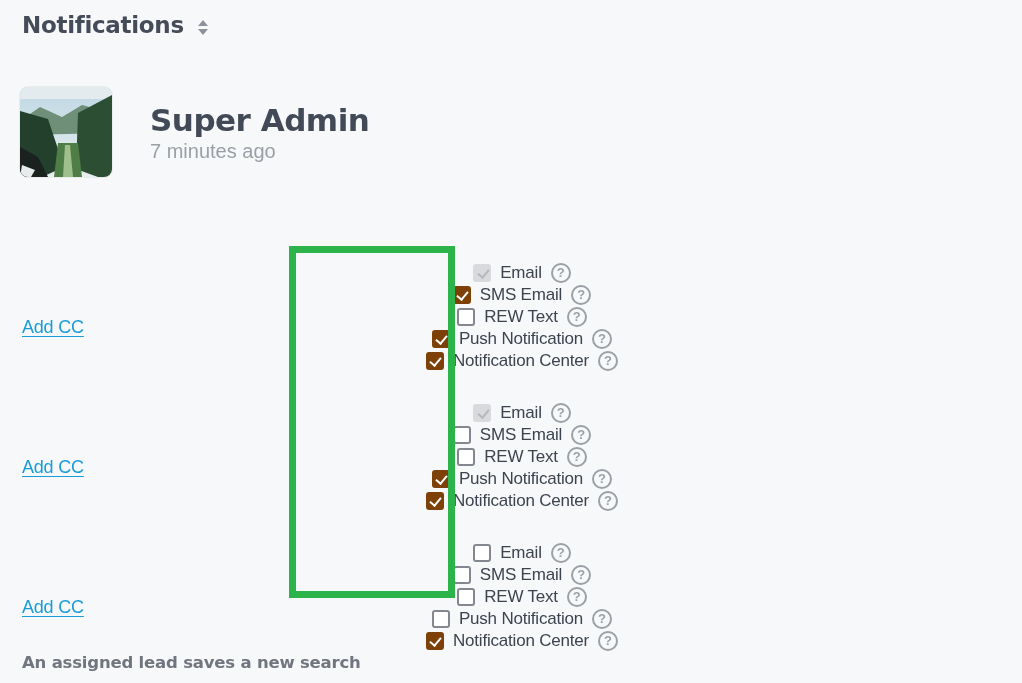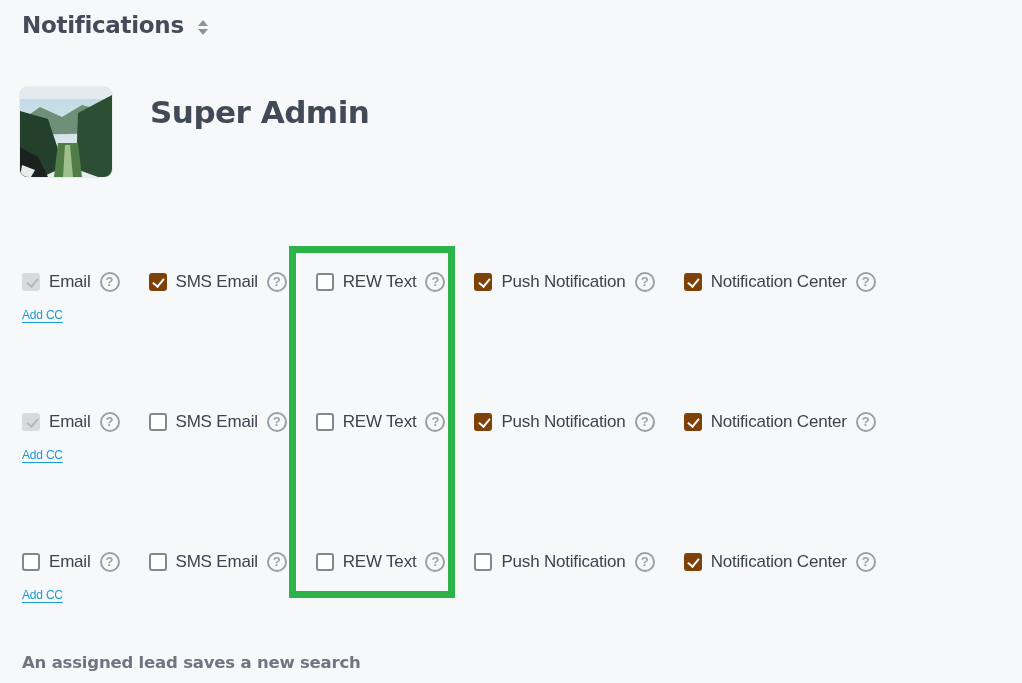--- a/index.html
+++ b/index.html
@@ -21,32 +21,32 @@
   .sorter-icon { display:flex; flex-direction:column; gap:3px; align-items:center; cursor:pointer; padding-top:4px;}
   .sorter-icon .tri-up    { width:0; height:0; border-left:5px solid transparent; border-right:5px solid transparent; border-bottom:6px solid #8d939c; }
   .sorter-icon .tri-down  { width:0; height:0; border-left:5px solid transparent; border-right:5px solid transparent; border-top:6px solid #8d939c; }
 
   
   .profile { position:absolute; left:20px; top:87px; display:flex; gap:38px; }
   .avatar { width:92px; height:90px; border-radius:8px; overflow:hidden; flex:0 0 auto; box-shadow:0 0 0 1px rgba(0,0,0,.05); }
   .avatar svg { display:block; width:100%; height:100%; }
   .profile-name {
     font-family:"DejaVu Sans", sans-serif;
-    font-size:31px; font-weight:700; color:#434a57; letter-spacing:-0.5px; line-height:1.1; margin-top:8px;
+    font-size:31px; font-weight:700; color:#434a57; letter-spacing:-0.5px; line-height:1.1; margin-top:16px;
   }
   .profile-time { font-size:20px; color:#9aa0a8; margin-top:3px; }
 
   
   .notif-section { position:absolute; left:22px; right:0; }
   .section-title {
     font-family:"DejaVu Sans", sans-serif;
     font-size:16.5px; font-weight:700; color:#3f4654; letter-spacing:-0.2px;
   }
   .section-title.muted { color:#70757f; }
-  .opt-row { display:flex; align-items:center; gap:29px; margin-top:29px; height:24px; }
+  .opt-row { display:flex; align-items:center; gap:2px; margin-top:22px; height:24px;flex-direction:column; }
   .opt { display:flex; align-items:center; gap:9px; }
   .opt-label { font-size:17px; color:#3d4450; letter-spacing:-0.2px; white-space:nowrap; }
 
   .checkbox {
     position:relative; width:18px; height:18px; border-radius:3px;
     border:2px solid #83878f; background:#ffffff; display:inline-block; cursor:pointer; flex:0 0 auto;
   }
   .checkbox[data-state="checked"] { background:#7d4108; border-color:#7d4108; }
   .checkbox[data-state="checked"]::after {
     content:""; position:absolute; left:4.5px; top:0.5px; width:5px; height:9px;
@@ -58,21 +58,21 @@
     border:solid #b4b8bd; border-width:0 2.4px 2.4px 0; transform:rotate(40deg);
   }
 
   .help-icon {
     width:20px; height:20px; border-radius:50%; border:2px solid #9aa0a6;
     color:#9aa0a6; font-size:13px; font-weight:700; line-height:16px; text-align:center;
     display:inline-block; cursor:pointer; flex:0 0 auto; user-select:none;
   }
 
   .add-cc {
-    display:inline-block; margin-top:14px; font-size:12px; color:#199cd8;
+    display:inline-block; margin-top:30px; font-size:18px; color:#199cd8;
     text-decoration:underline; text-underline-offset:3px; cursor:pointer; letter-spacing:-0.2px;
   }
 
   
   .highlight-box {
     position:absolute; left:289px; top:246px; width:166px; height:352px;
     border:7px solid #2cb34a; pointer-events:none; z-index:5;
   }
 </style>
 </head>
@@ -101,20 +101,21 @@
       <polygon points="92,8 58,26 56,82 78,90 92,90" fill="#2c4f34"></polygon>
       <polygon points="0,24 28,32 44,80 22,90 0,90" fill="#22402c"></polygon>
       <polygon points="38,56 58,56 62,90 34,90" fill="#4e7d46"></polygon>
       <polygon points="45,58 50,58 53,90 43,90" fill="#9fc08b"></polygon>
       <polygon points="0,60 18,70 28,90 0,90" fill="#1a211e"></polygon>
       <polygon points="2,78 15,83 11,90 0,90" fill="#e8ecec"></polygon>
     </svg>
   </div>
   <div>
     <div class="profile-name">Super Admin</div>
+    <div class="profile-time">7 minutes ago</div>
   </div>
 </div>
 
 <section class="notif-section" style="top:241px">
   <div class="opt-row">
     <div class="opt">
       <span class="checkbox" data-state="checked-disabled"></span>
       <span class="opt-label">Email</span>
       <span class="help-icon">?</span>
     </div>

